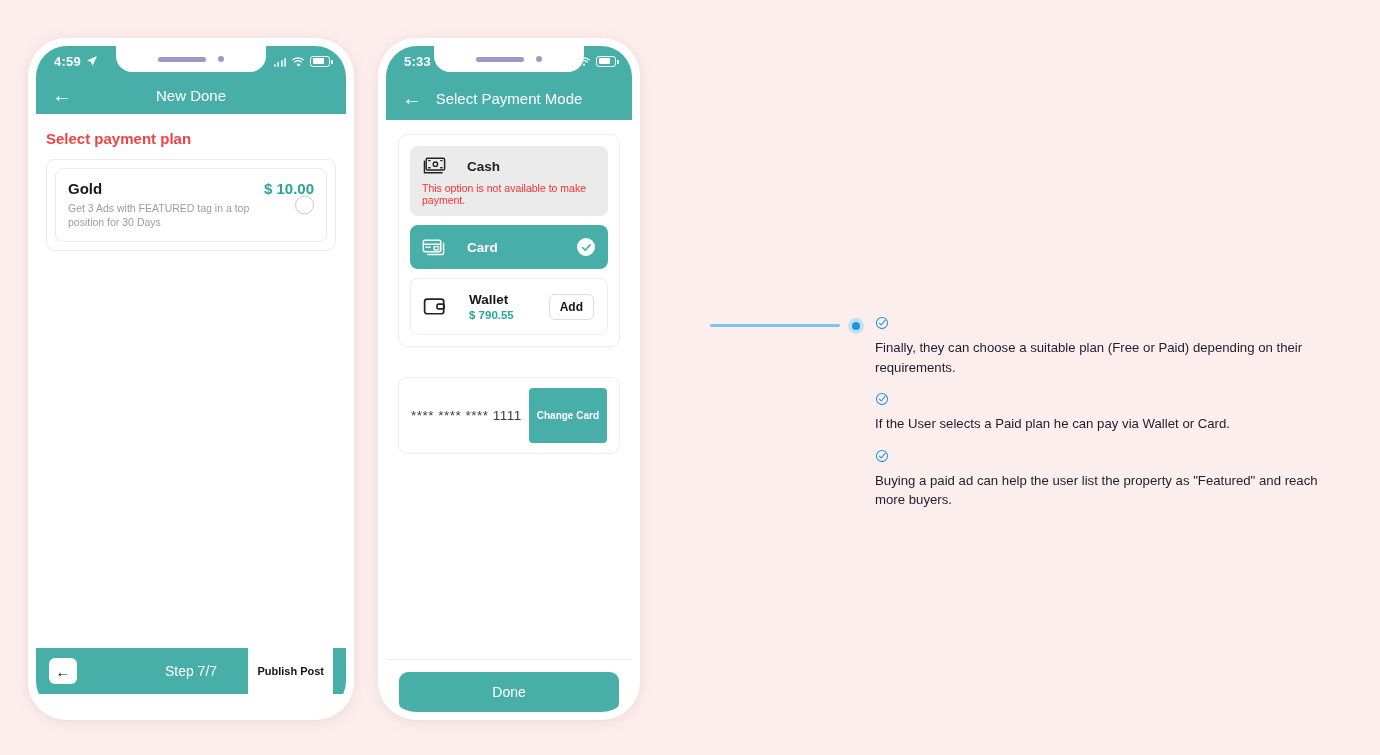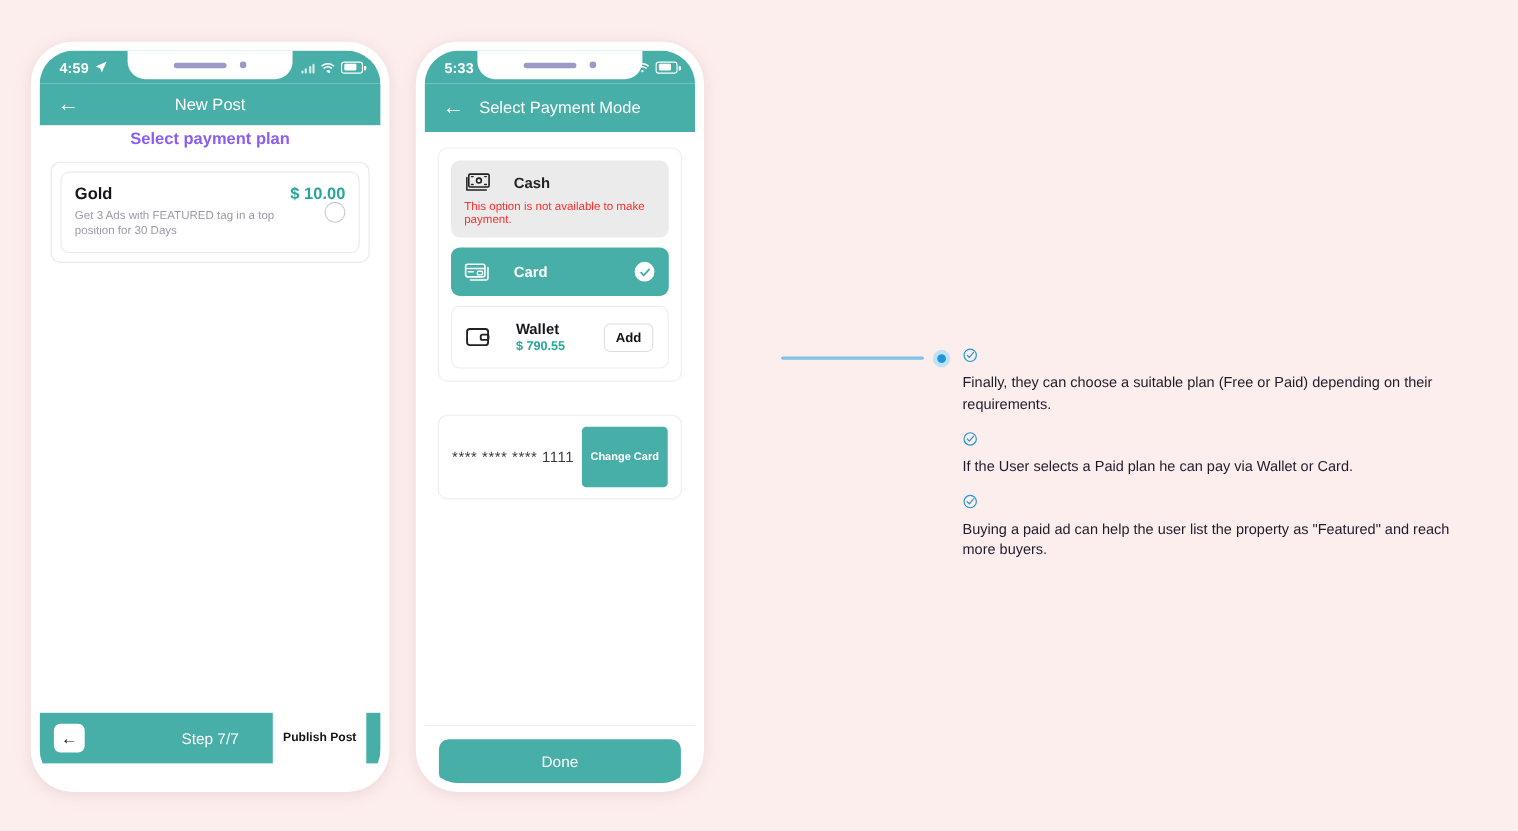--- a/index.html
+++ b/index.html
@@ -51,21 +51,21 @@
   }
   .navbar .back { color:#fff; font-size:20px; line-height:1; width:24px; }
   .navbar .title {
     position:absolute; left:0; right:0; text-align:center;
     color:#fff; font-size:15px; font-weight:400; pointer-events:none;
   }
 
   .screen-body { background:#fff; position:relative; }
 
   
-  .section-title { font-size:15px; font-weight:700; color:#8b5cf6; padding:4px 10px 12px 10px;text-align:center; }
+  .section-title { font-size:15px; font-weight:700; color:#ef4444; padding:16px 10px 12px 10px; }
   .plan-panel {
     margin:0 10px; border:1px solid #e9e9ee; border-radius:9px; padding:8px; background:#fff;
   }
   .plan {
     border-radius:8px; padding:11px 12px 12px 12px; position:relative; margin-bottom:8px;
   }
   .plan:last-child{ margin-bottom:0; }
   .plan.selected { background:#47afa8; }
   .plan.unselected { background:#fff; border:1px solid #eaeaef; }
   .plan-row { display:flex; align-items:baseline; justify-content:space-between; }
@@ -180,21 +180,21 @@
         </div>
       </div>
 
       <div class="notch">
         <span class="speaker"></span>
         <span class="cam"></span>
       </div>
 
       <div class="navbar">
         <div class="back">←</div>
-        <div class="title">New Post</div>
+        <div class="title">New Done</div>
       </div>
 
       <div class="screen-body" style="height:614px;">
         <div class="section-title">Select payment plan</div>
 
         <div class="plan-panel">
 
 
           <div class="plan unselected">
             <div class="plan-row">

